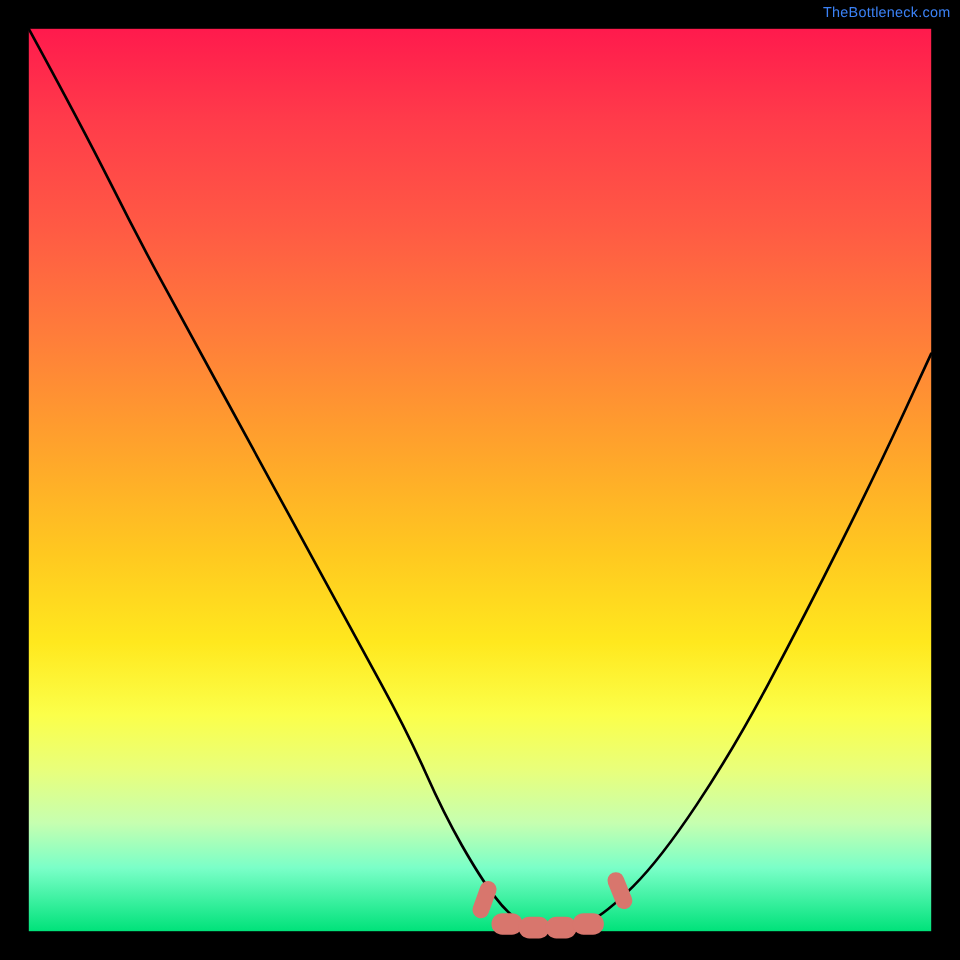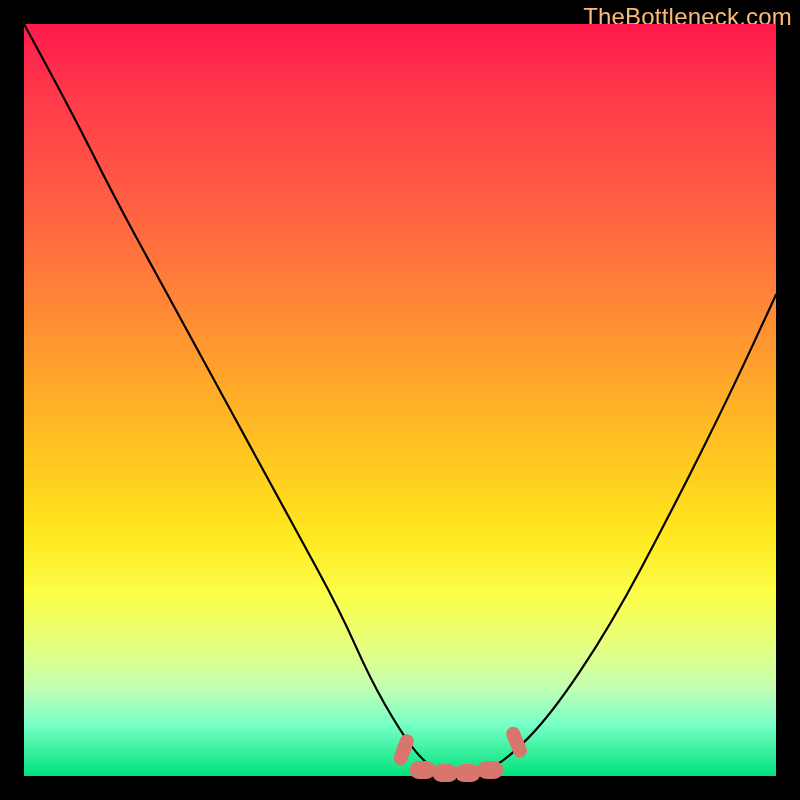--- a/index.html
+++ b/index.html
@@ -44,22 +44,22 @@
     left: 0;
     top: 0;
     width: 752px;
     height: 752px;
     overflow: visible;
   }
   .attrib {
     position: absolute;
     top: 3px;
     right: 8px;
-    color: #fdba74;
-    font-size: 24px;
+    color: #3b82f6;
+    font-size: 12px;
     font-weight: 500;
     letter-spacing: 0.2px;
   }
 </style>
 </head>
 <body>
 
 <div class="frame">
   <div class="attrib">TheBottleneck.com</div>
 

